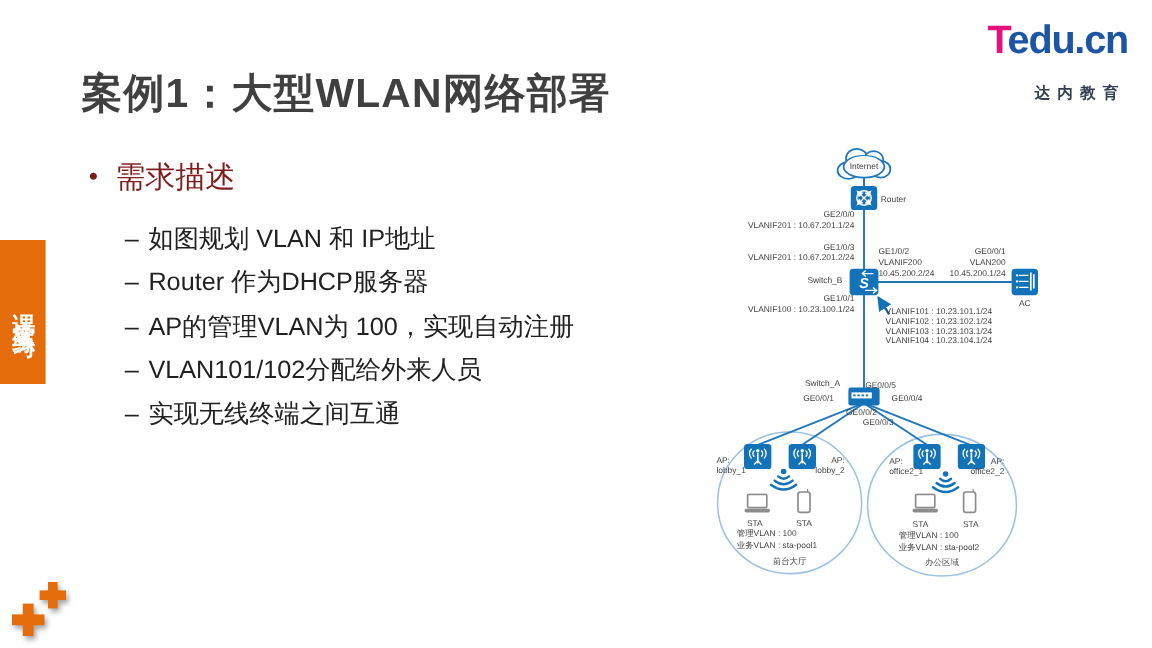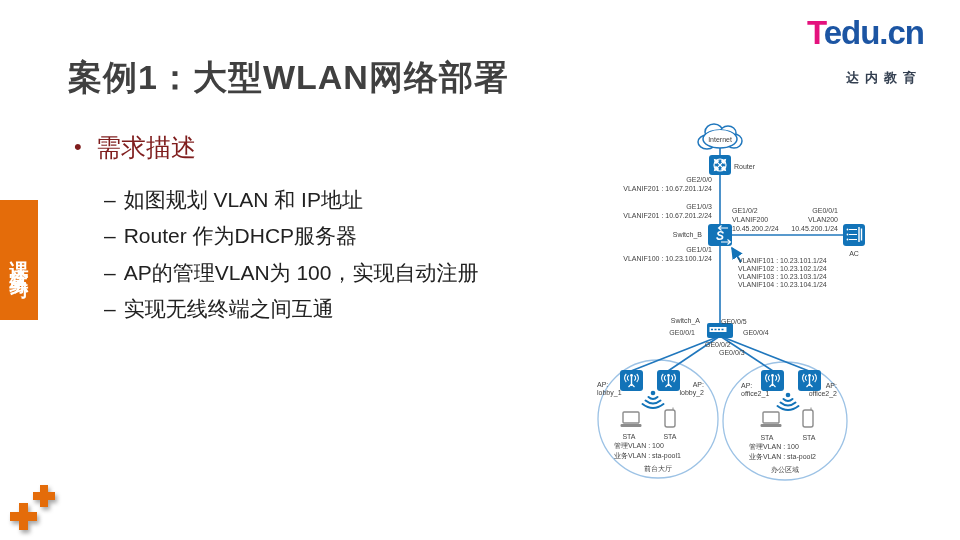--- a/index.html
+++ b/index.html
@@ -34,21 +34,21 @@
     color:#404040;letter-spacing:1px;white-space:nowrap;
   }
   .bullet1{
     position:absolute;left:74px;top:131px;font-size:25px;color:#7f1d1d;white-space:nowrap;
   }
   .bullet1 .dot{display:inline-block;width:22px;font-size:22px;vertical-align:2px;}
   .subs{position:absolute;left:104px;top:182px;}
   .sub{font-size:21px;line-height:36.4px;color:#212121;white-space:nowrap;}
   .sub .dash{margin-right:8px;}
   
-  .logo{position:absolute;right:36px;top:16px;text-align:right;}
+  .logo{position:absolute;right:20px;top:16px;text-align:right;}
   .logo .brand{font-size:33px;font-weight:bold;letter-spacing:-1px;line-height:34px;white-space:nowrap;}
   .logo .brand .t{color:var(--logo-pink);}
   .logo .brand .rest{color:var(--logo-blue);}
   .logo .subtitle{font-size:13px;font-weight:bold;color:#333F50;letter-spacing:6px;margin-top:19px;margin-right:2px;white-space:nowrap;}
   
   .diagram{position:absolute;left:595px;top:115px;width:370px;height:395px;}
   .diagram svg{position:absolute;left:0;top:0;}
   .dl{
     position:absolute;font-size:7px;line-height:9px;color:var(--diagram-text);
     white-space:nowrap;
@@ -72,20 +72,21 @@
   <div class="title">案例1：大型WLAN网络部署</div>
 
   <div class="bullet1">
     <span class="dot">•</span><span>需求描述</span>
   </div>
 
   <div class="subs">
     <div class="sub"><span class="dash">–</span><span>如图规划 VLAN 和 IP地址</span></div>
     <div class="sub"><span class="dash">–</span><span>Router 作为DHCP服务器</span></div>
     <div class="sub"><span class="dash">–</span><span>AP的管理VLAN为 100，实现自动注册</span></div>
+    <div class="sub"><span class="dash">–</span><span>VLAN101/102分配给外来人员</span></div>
     <div class="sub"><span class="dash">–</span><span>实现无线终端之间互通</span></div>
   </div>
 
   <div class="logo">
     <div class="brand"><span class="t">T</span><span class="rest">edu.cn</span></div>
     <div class="subtitle">达内教育</div>
   </div>
 
   <div class="diagram">
     <svg width="370" height="395" viewBox="0 0 370 395">

